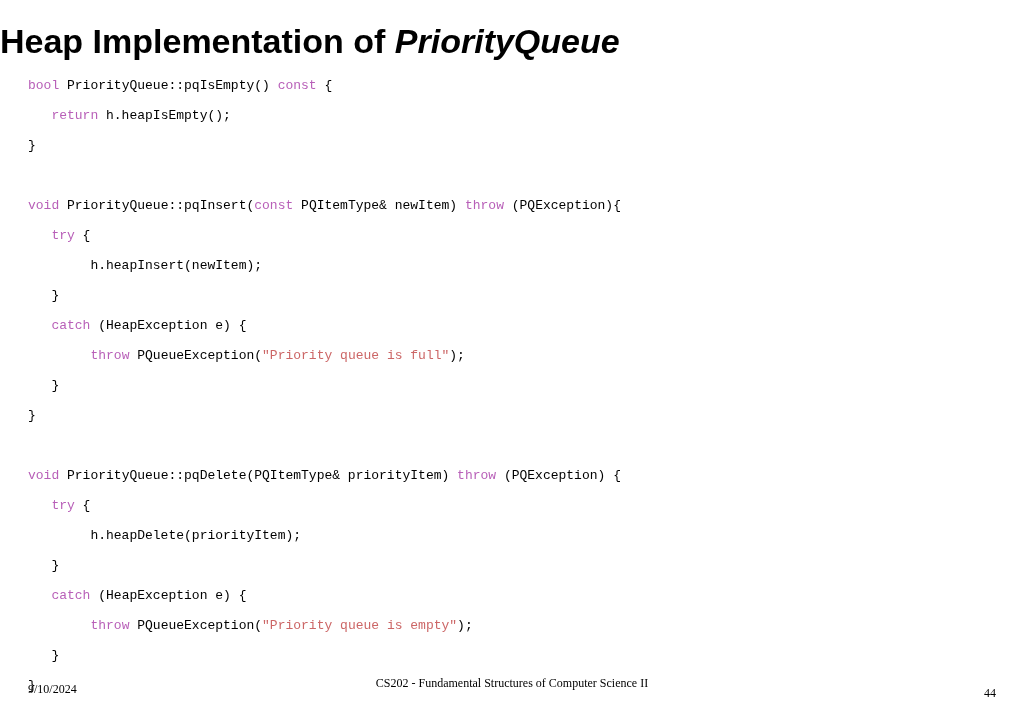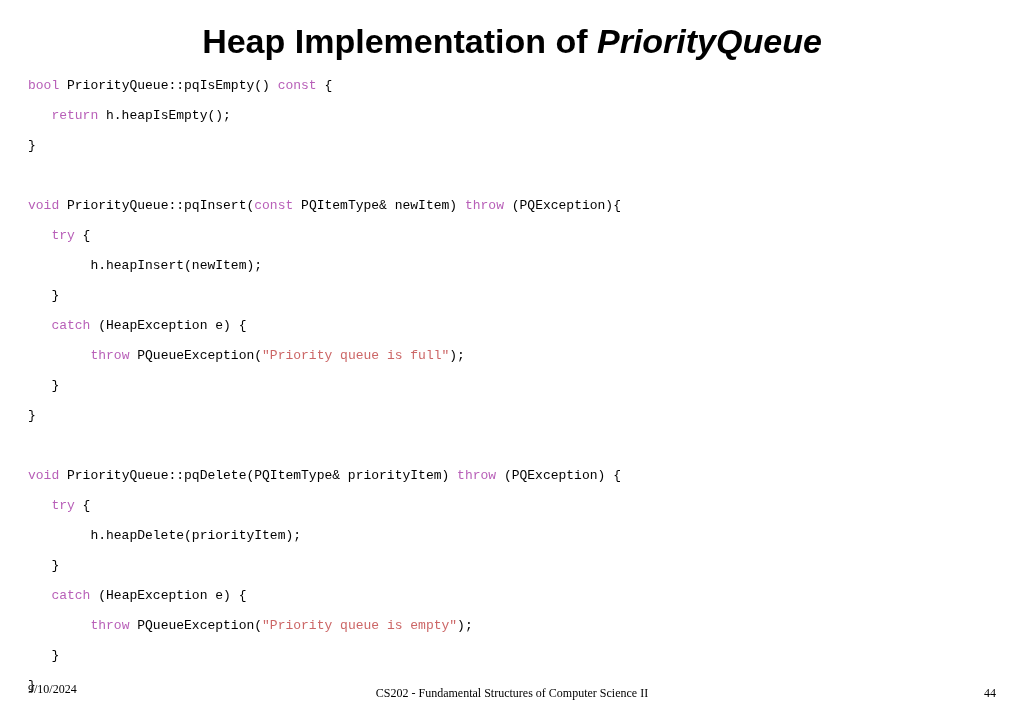--- a/index.html
+++ b/index.html
@@ -6,21 +6,21 @@
   body {
     margin: 0;
     width: 1024px;
     height: 709px;
     background: #ffffff;
     font-family: "Segoe UI", "Arial", sans-serif;
     position: relative;
     overflow: hidden;
   }
   .slide-title {
-    text-align: center;
+    text-align: left;
     font-weight: 700;
     font-size: 34px;
     margin-top: 22px;
     margin-bottom: 10px;
     color: #000;
   }
   .slide-title .em { font-style: italic; }
   .code-block {
     font-family: "Courier New", Courier, monospace;
     font-size: 13px;
@@ -33,21 +33,21 @@
   .str { color: #cc6666; } 
   .footer {
     position: absolute;
     left: 0; right: 0;
     bottom: 8px;
     font-family: "Times New Roman", serif;
     font-size: 12px;
     color: #000;
   }
   .footer .date { position: absolute; left: 28px; bottom: 4px; }
-  .footer .course { position: absolute; left: 0; right: 0; bottom: 0; text-align: center; }
+  .footer .course { position: absolute; left: 0; right: 0; bottom: 10px; text-align: center; }
   .footer .page { position: absolute; right: 28px; bottom: 0; }
 </style>
 </head>
 <body>
 
 <div class="slide-title">
   <span>Heap Implementation of </span><span class="em">PriorityQueue</span>
 </div>
 
 <div class="code-block"><span class="kw">bool</span><span> PriorityQueue::pqIsEmpty() </span><span class="kw">const</span><span> {</span>

